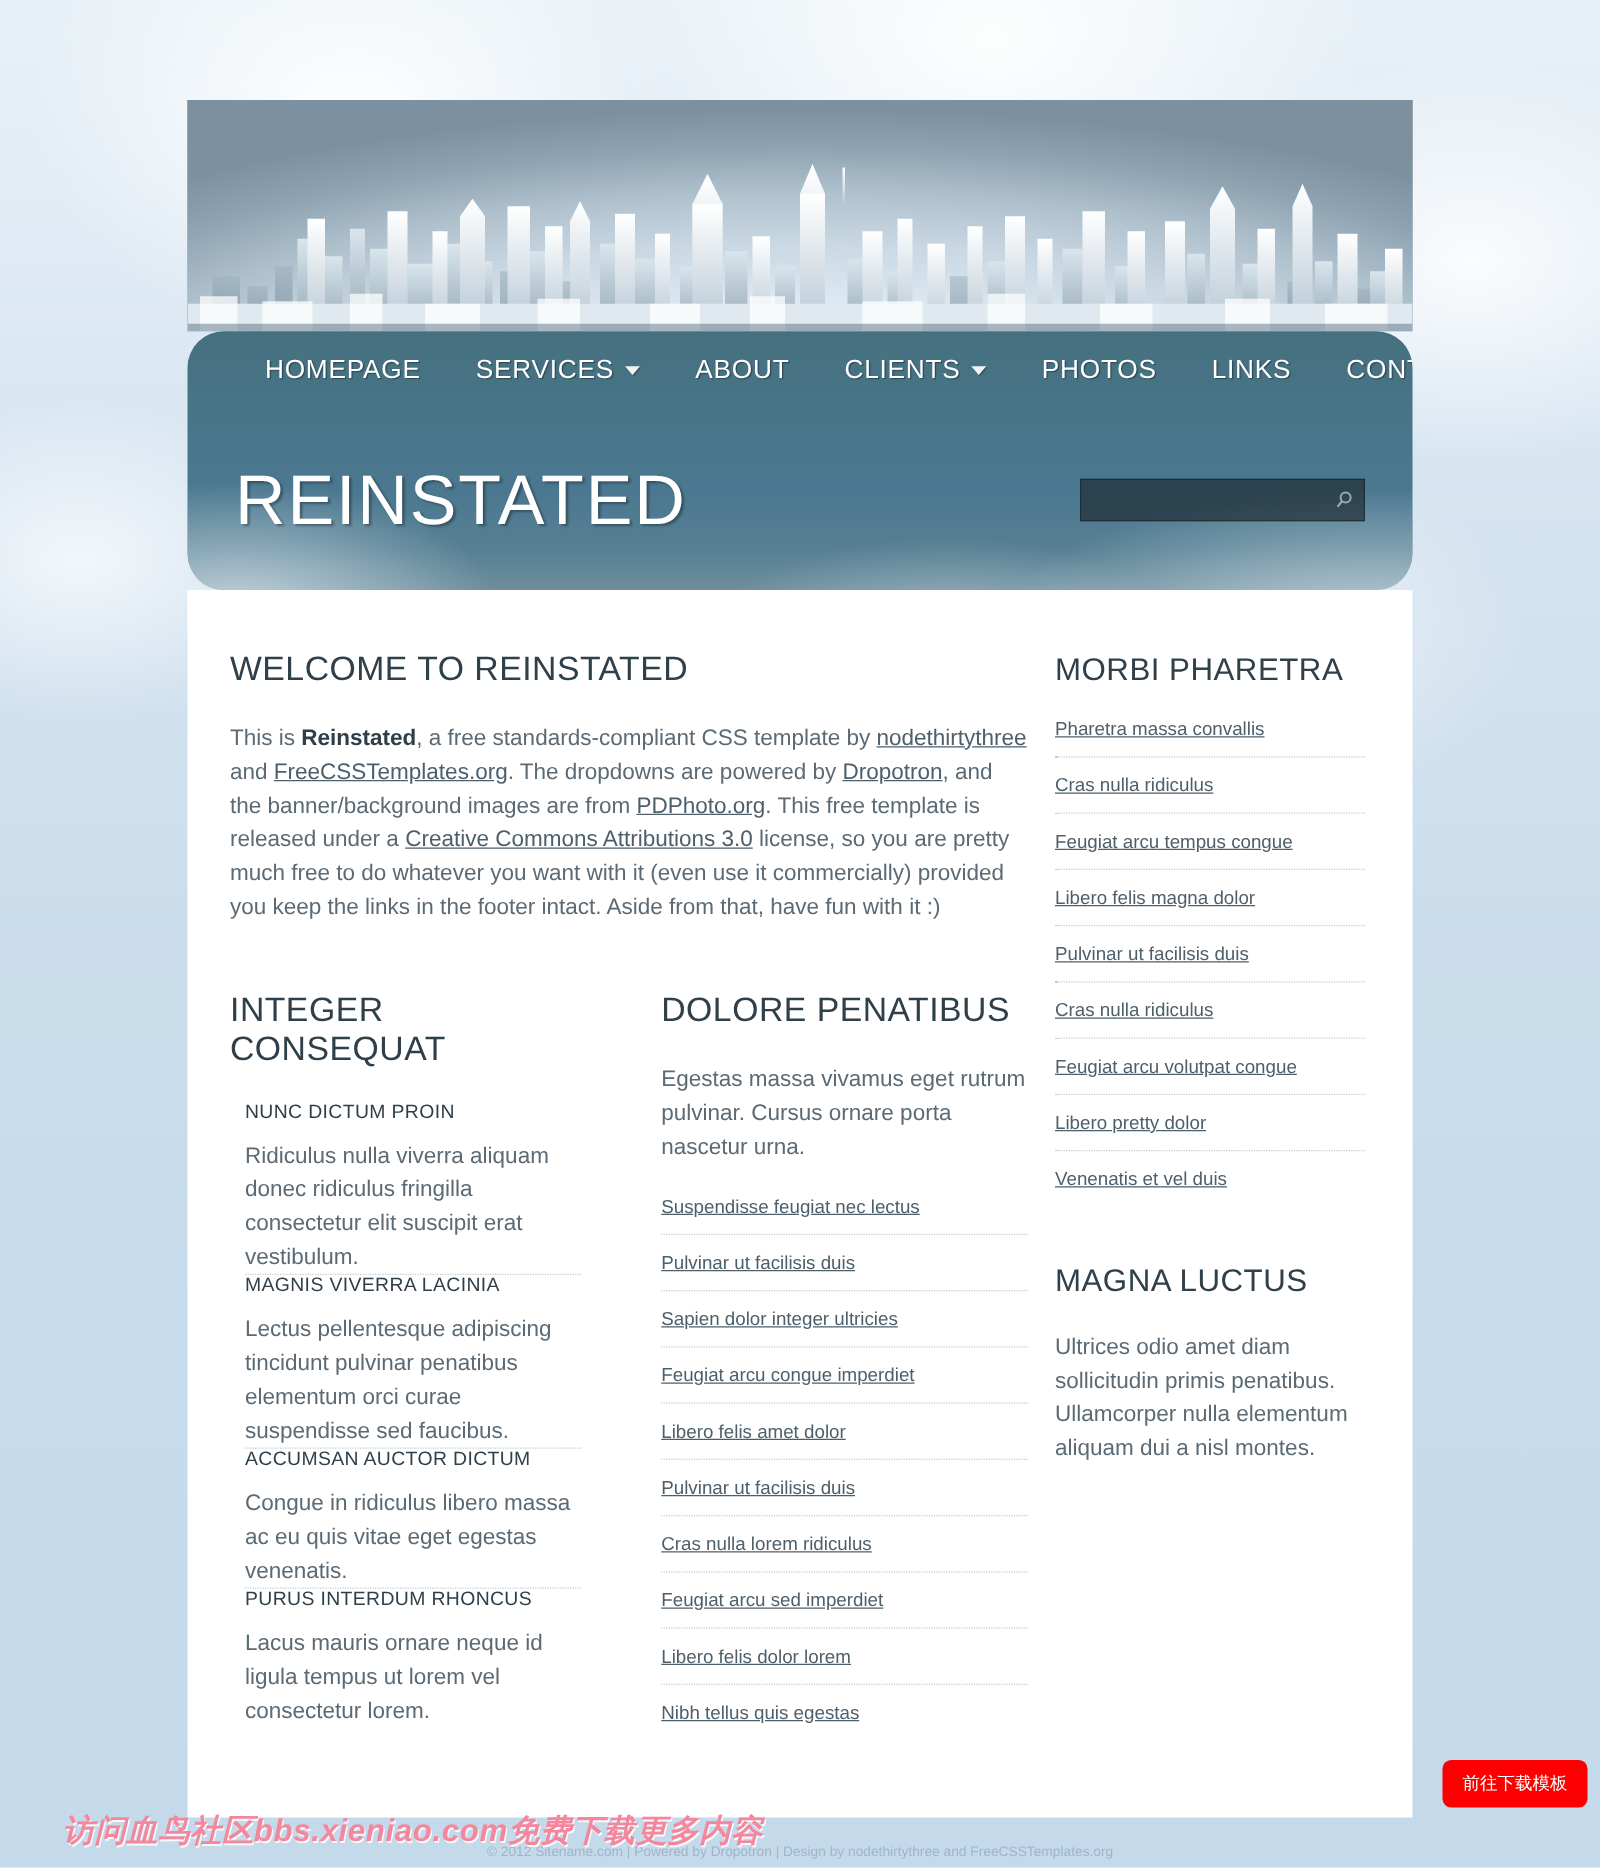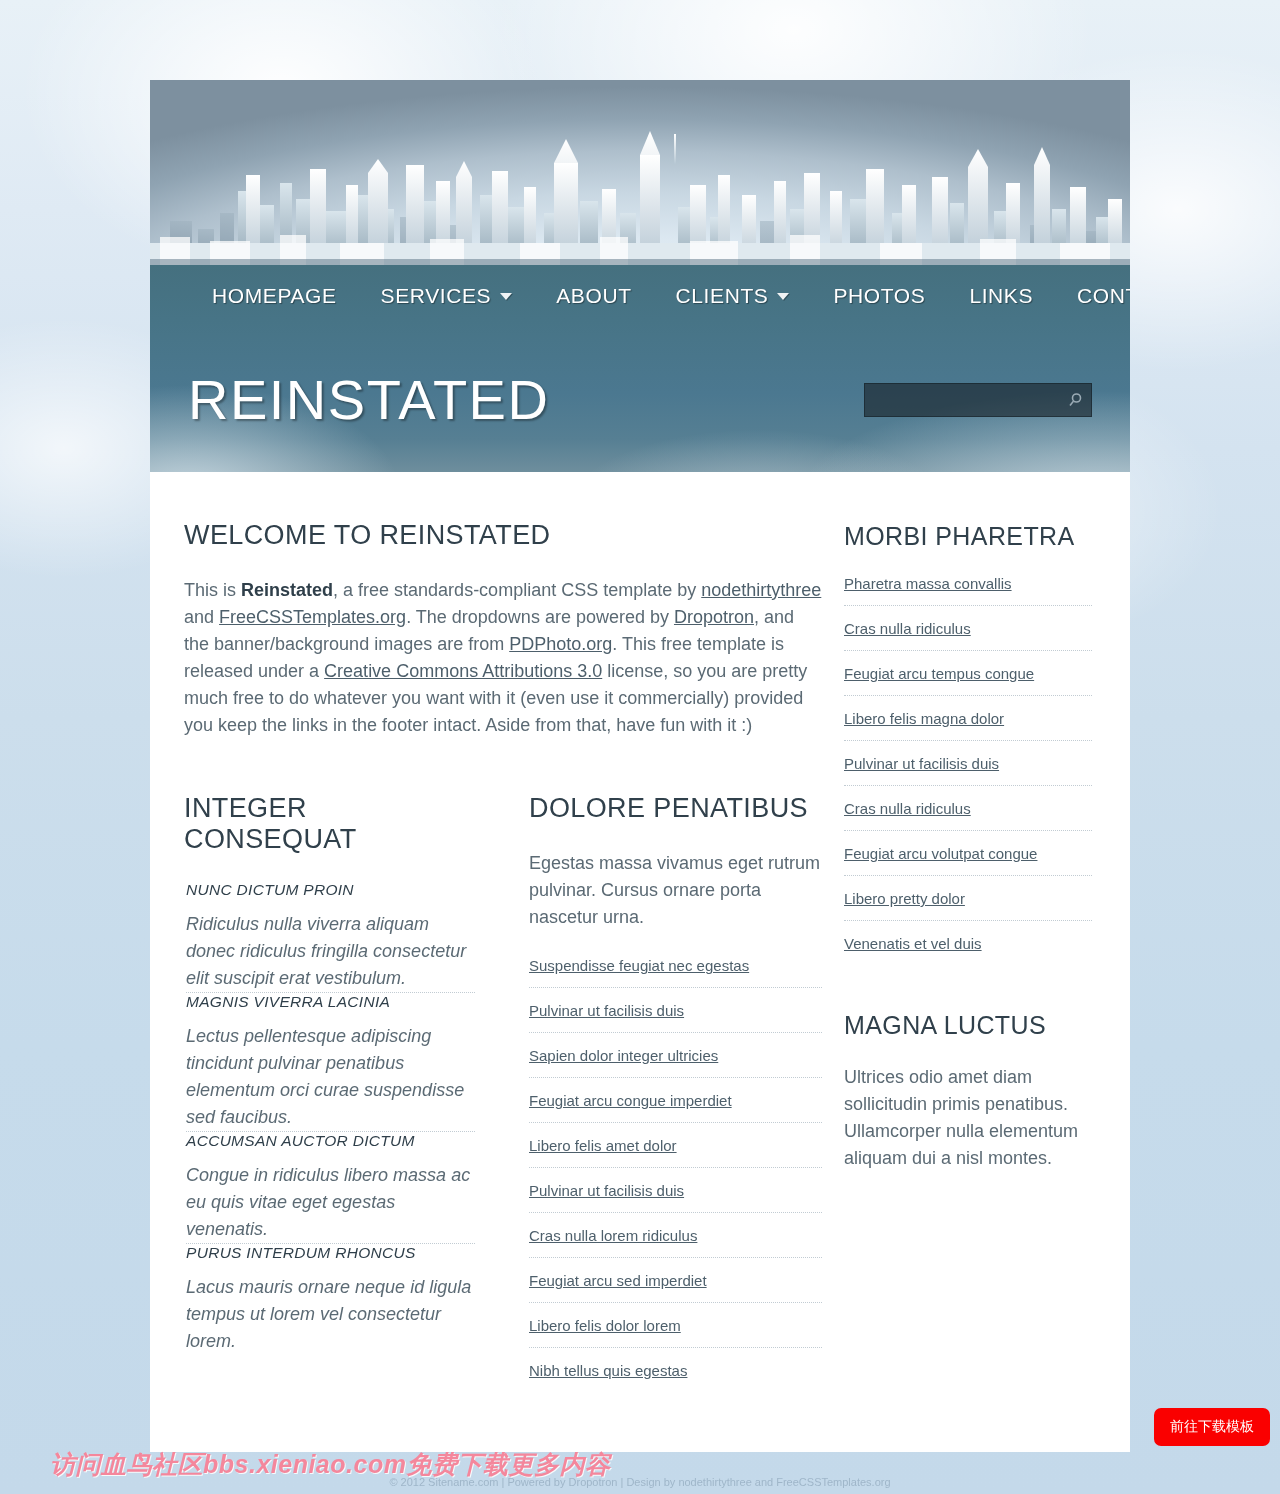--- a/index.html
+++ b/index.html
@@ -45,20 +45,21 @@
       radial-gradient(ellipse 760px 230px at 50% 128%, #eef4f8 0%, #dce8f1 34%, #c8d7e2 54%, #aebfcc 72%, #8fa3b2 86%, #7d909f 100%),
       linear-gradient(180deg, #6d8292 0%, #7b8e9c 40%, #93a6b3 100%);
   }
   #skyline { position: absolute; left: 0; bottom: 0; width: 100%; height: 140px; display: block; }
 
   
   #header-block {
     position: relative;
     background: linear-gradient(180deg, #45707f 0%, #477486 26%, #4b7890 62%, #567f93 84%, #6e8e9d 100%);
     overflow: hidden;
+    border-radius: 29px;
   }
   #header-block::after {
     content: "";
     position: absolute;
     left: 0; right: 0; bottom: 0;
     height: 150px;
     background:
       radial-gradient(ellipse 300px 150px at 4% 112%, rgba(214,228,236,0.80) 0%, rgba(214,228,236,0) 70%),
       radial-gradient(ellipse 420px 150px at 97% 118%, rgba(214,228,236,0.72) 0%, rgba(214,228,236,0) 72%),
       radial-gradient(ellipse 260px 110px at 62% 126%, rgba(214,228,236,0.45) 0%, rgba(214,228,236,0) 74%);
@@ -187,21 +188,21 @@
     color: #5b6a74;
   }
   p.body-text a { color: #4d5f6b; text-decoration: underline; }
   p.body-text b, p.body-text strong { color: #2f3f4a; font-weight: bold; }
 
   #intro { margin-bottom: 54px; }
 
   #two-cols { display: flex; gap: 52px; }
   .sub-col { width: 310px; }
 
-  .dot-list { list-style: none; margin: 2px; padding: 0; font-style: italic; }
+  .dot-list { list-style: none; margin: 12px; padding: 0; }
   .dot-list li { padding: 0; }
   .dot-list li + li { border-top: 1px dotted #c2ccd3; }
   .feature-item { padding: 22px 0 24px 0; }
   .feature-item:first-child { padding-top: 0; }
 
   .link-list { list-style: none; margin: 0; padding: 0; }
   .link-list li + li { border-top: 1px dotted #c2ccd3; }
   .link-list li a {
     display: block;
     padding: 14px 0 13px 0;
@@ -448,21 +449,21 @@
               <p class="body-text">Lacus mauris ornare neque id ligula tempus ut lorem vel consectetur lorem.</p>
             </li>
           </ul>
         </section>
 
         <section class="sub-col">
           <h2 class="section-title">DOLORE PENATIBUS</h2>
           <p id="dolore-intro" class="body-text">Egestas massa vivamus eget rutrum pulvinar. Cursus ornare porta nascetur urna.</p>
           <ul class="link-list">
             <li>
-                <a href="#">Suspendisse feugiat nec egestas</a>
+                <a href="#">Suspendisse feugiat nec lectus</a>
               </li>
             <li>
                 <a href="#">Pulvinar ut facilisis duis</a>
               </li>
             <li>
                 <a href="#">Sapien dolor integer ultricies</a>
               </li>
             <li>
                 <a href="#">Feugiat arcu congue imperdiet</a>
               </li>

